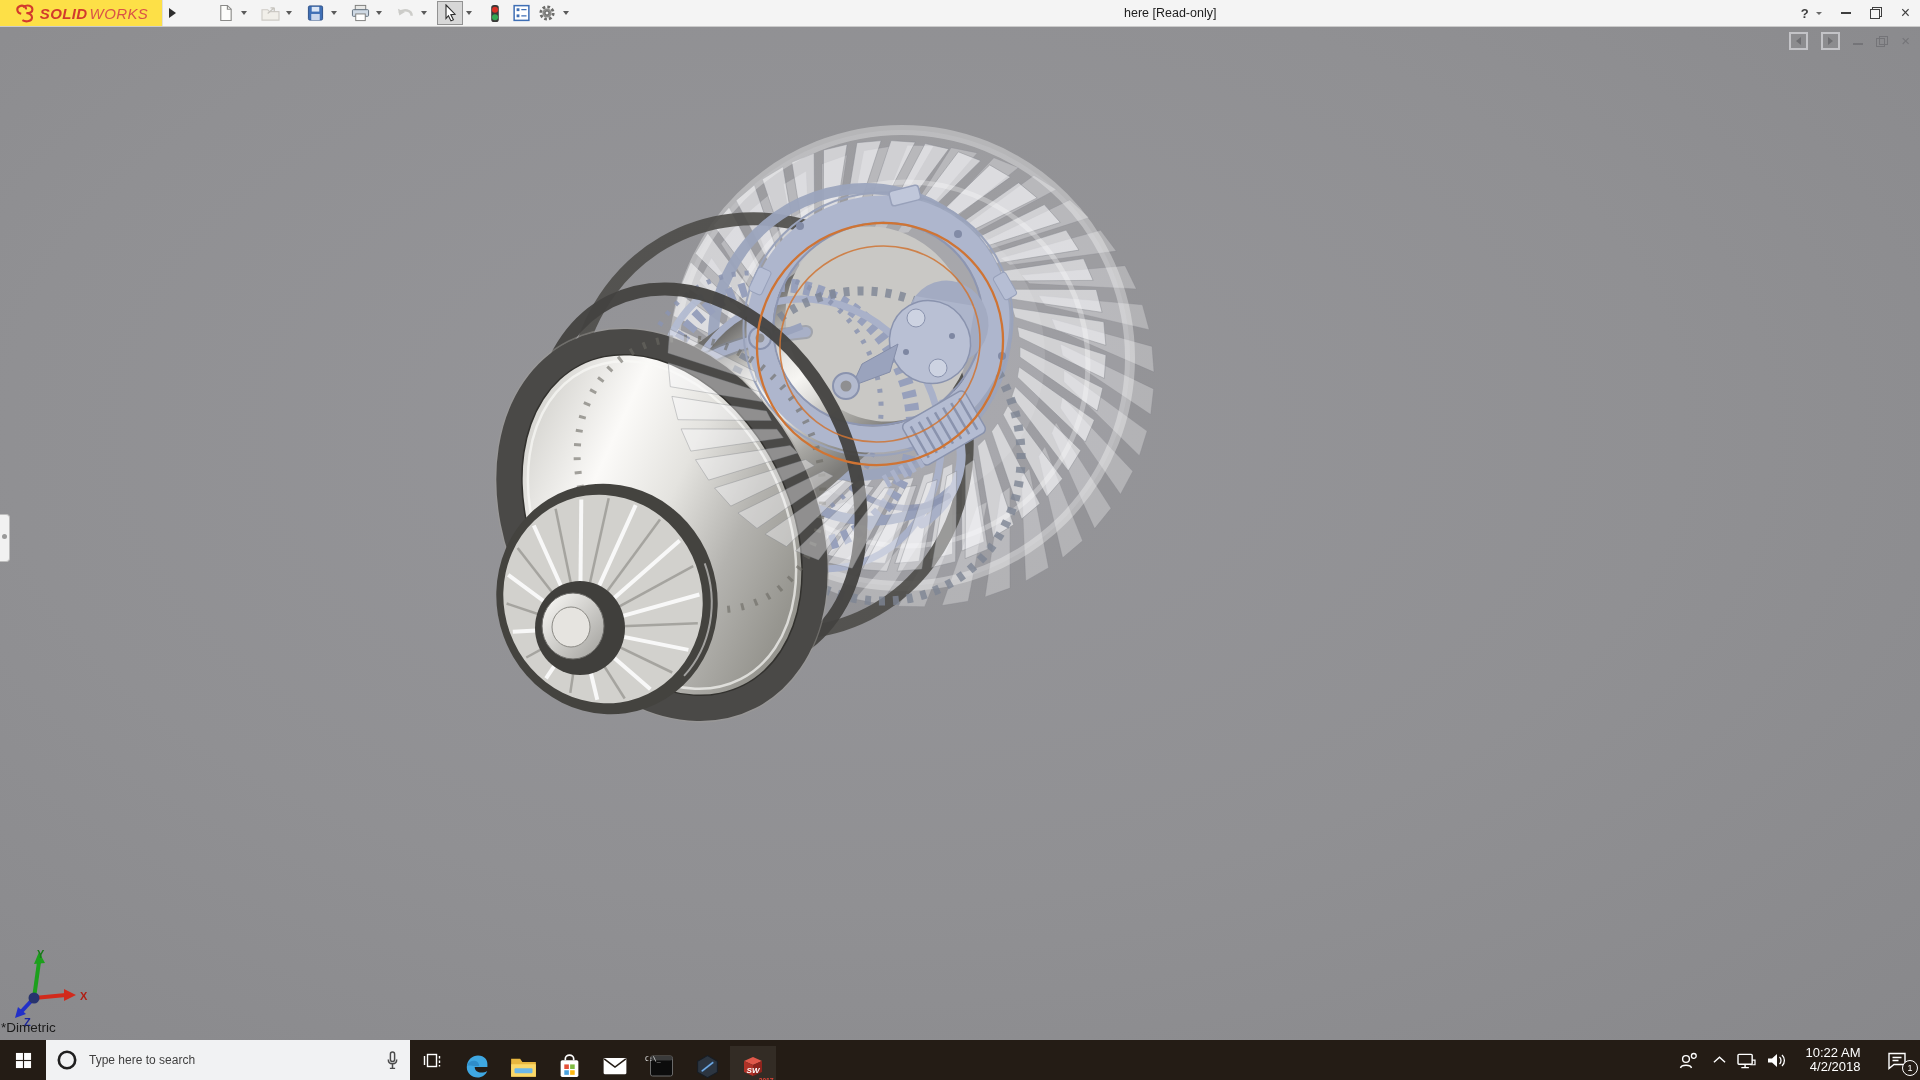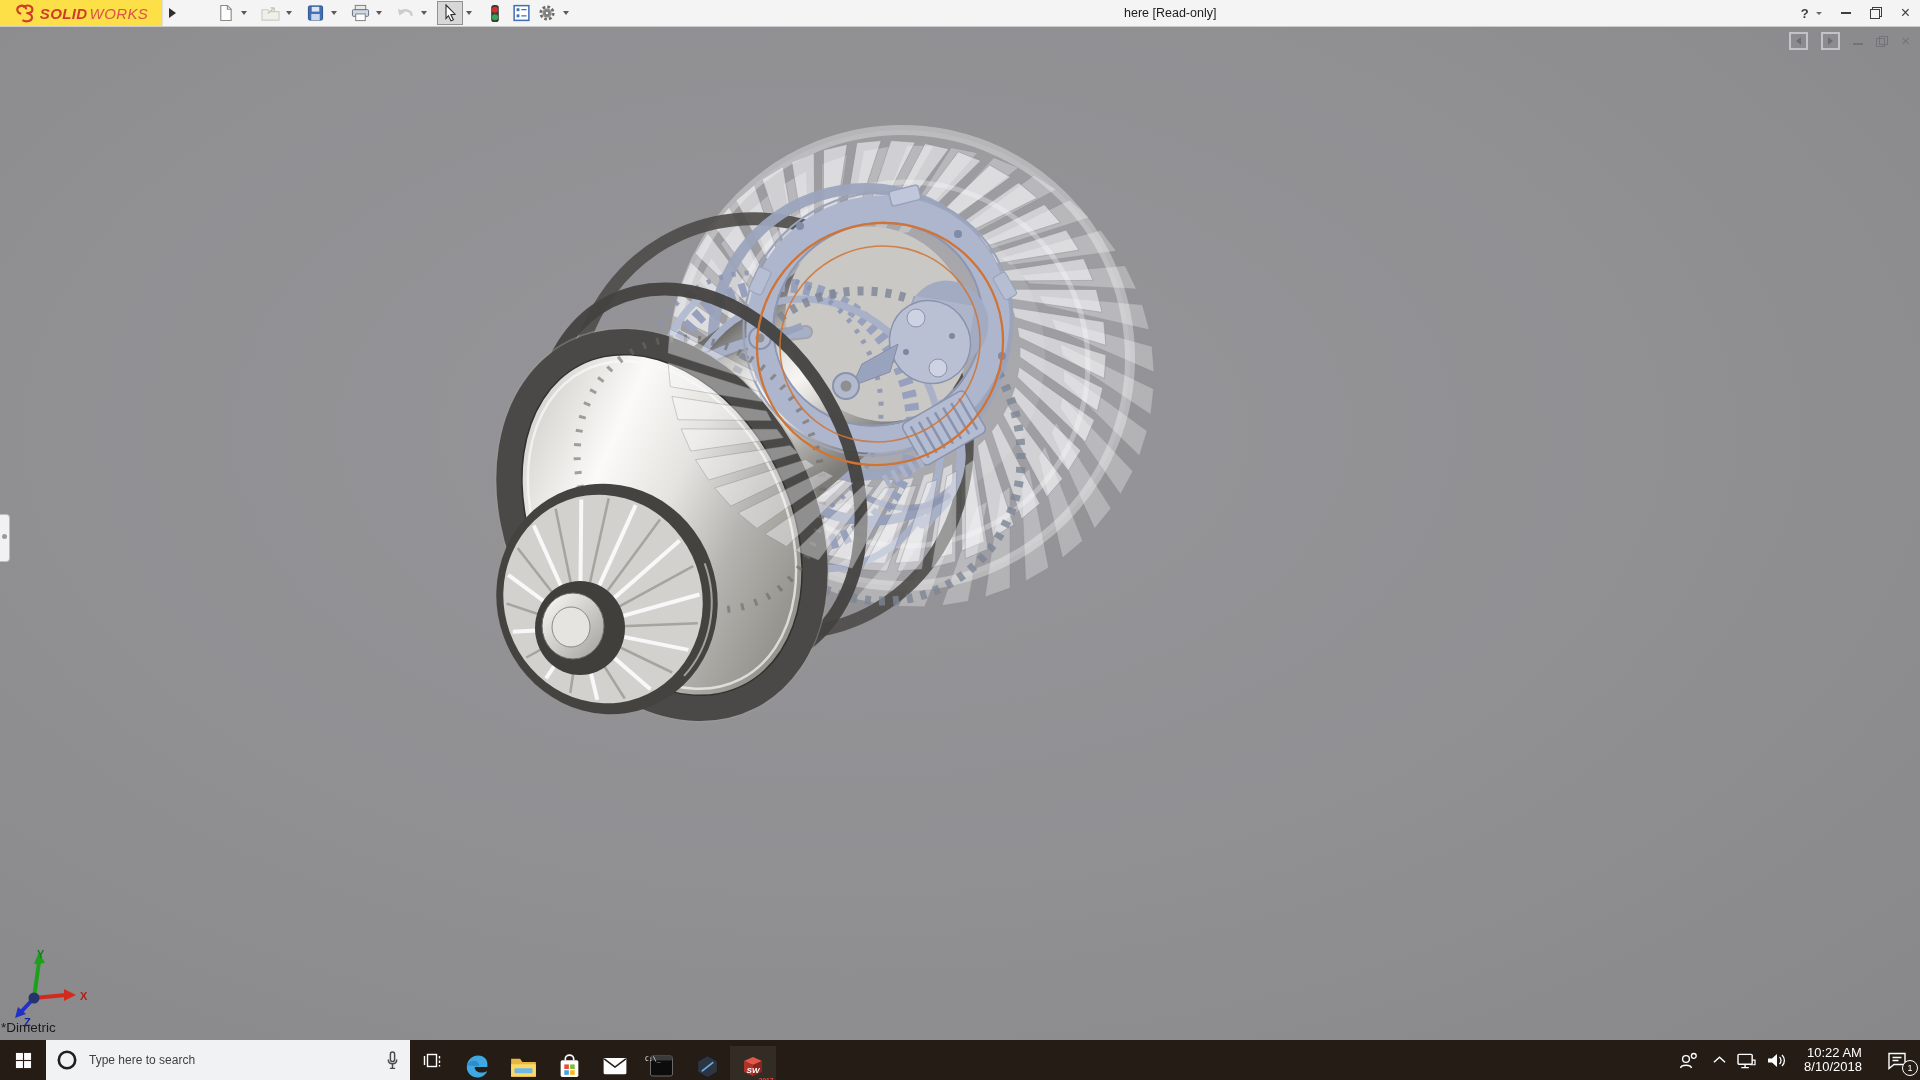--- a/index.html
+++ b/index.html
@@ -568,21 +568,21 @@
     </div>
     <div class="tray-btn" style="width:32px">
       <svg width="20" height="17" viewBox="0 0 20 16">
         <path d="M2 6v4h4l5 4.5V1.5L6 6z" fill="#fff"></path>
         <path d="M13.5 4.5c2 1.8 2 5.2 0 7 M16 2.5c3.2 3 3.2 8 0 11" fill="none" stroke="#fff" stroke-width="1.3"></path>
       </svg>
     </div>
     <div class="tray-btn clock">
       <div>
           <div>10:22 AM</div>
-          <div>8/10/2018</div>
+          <div>4/2/2018</div>
         </div>
     </div>
     <div class="tray-btn" style="width:46px">
       <svg width="20" height="19" viewBox="0 0 20 18">
         <path d="M2 2h16v11H7l-5 4z" fill="none" stroke="#fff" stroke-width="1.4"></path>
         <path d="M5.5 6h9 M5.5 9h6" stroke="#fff" stroke-width="1.3"></path>
       </svg>
       <div class="badge">1</div>
     </div>
   </div>

